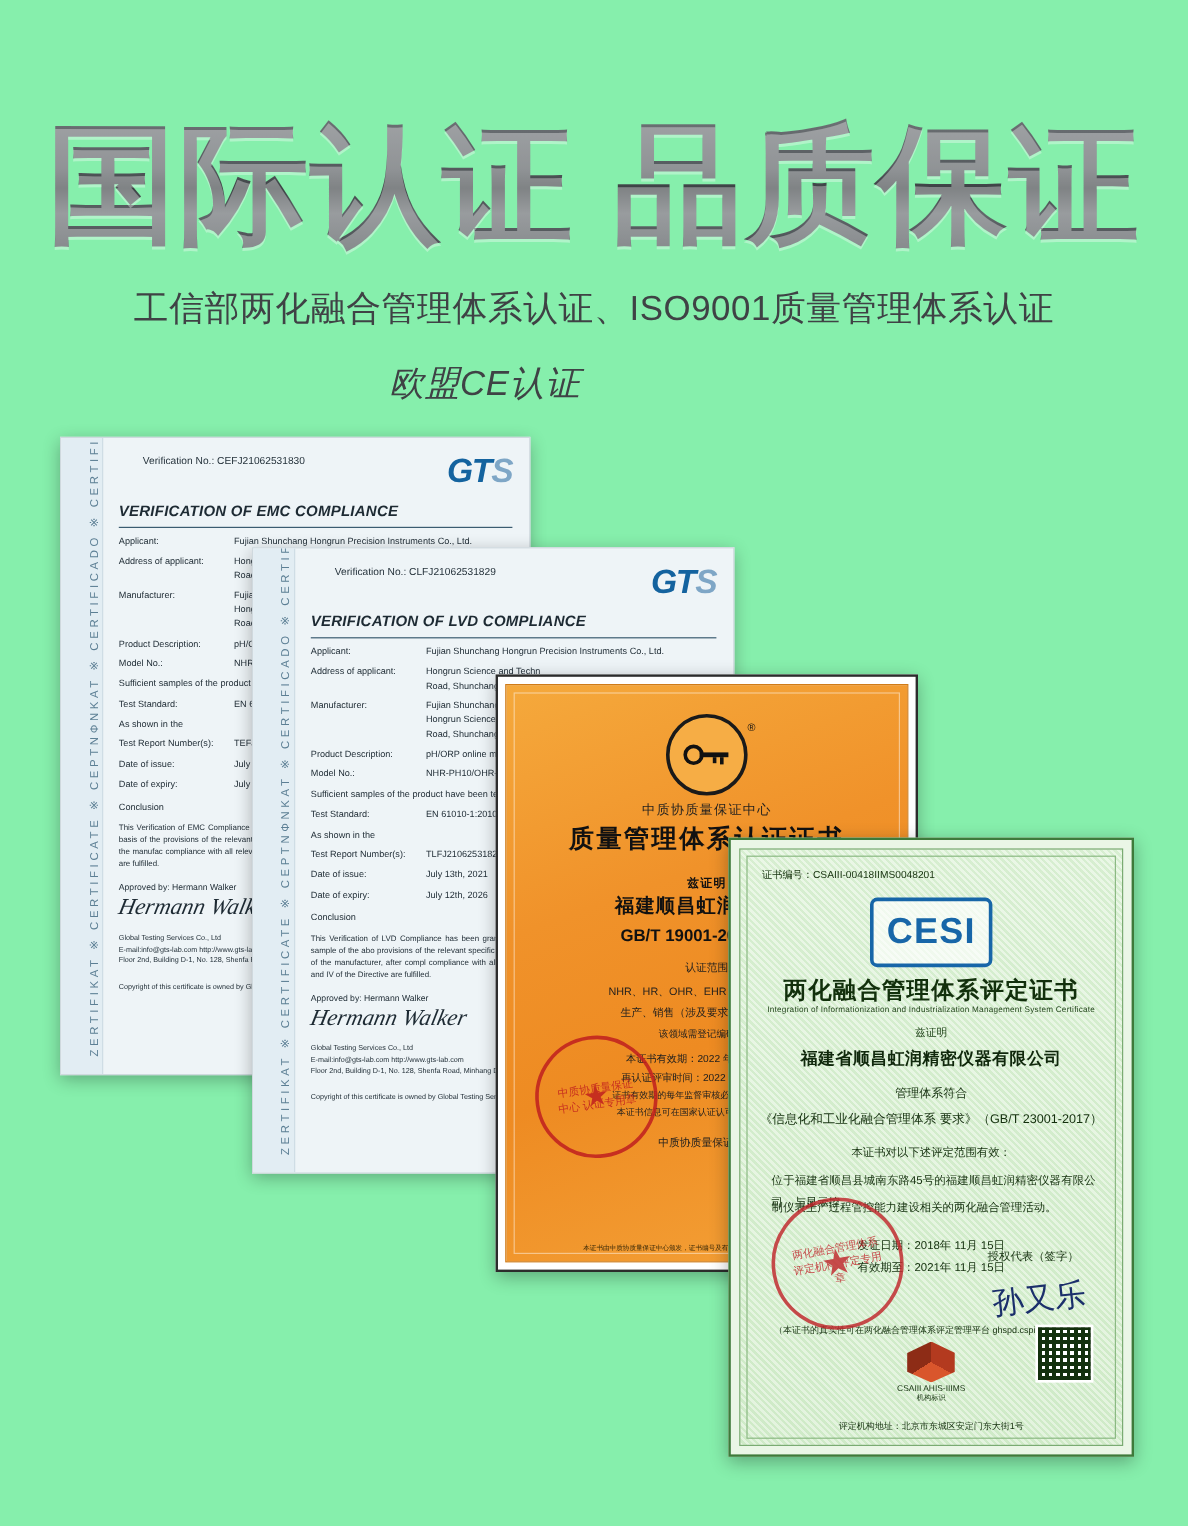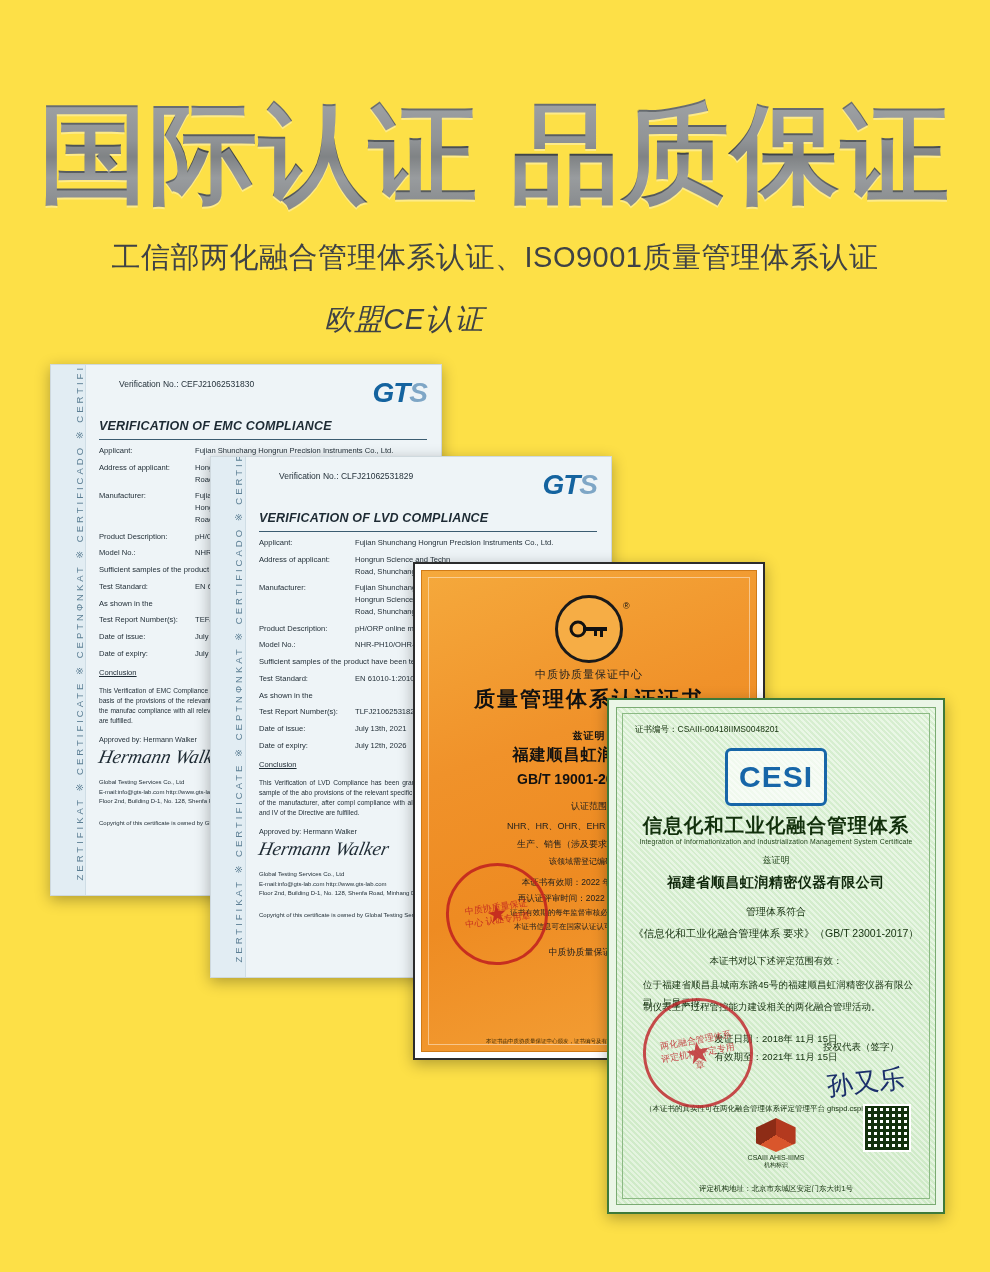--- a/index.html
+++ b/index.html
@@ -5,21 +5,21 @@
   html,body{margin:0;padding:0;}
   body{
     width:990px;height:1272px;
     background:#f0f0f0;
     font-family:"Liberation Sans","DejaVu Sans",sans-serif;
     overflow:hidden;
     position:relative;
   }
   .page{
     position:absolute;inset:0;
-    background:#fde047;
+    background:#86efac;
   }
   
   .headline{
     position:absolute;top:96px;left:0;width:990px;
     text-align:center;
     font-size:108px;
     font-weight:bold;
     letter-spacing:2px;
     line-height:1.08;
     color:#3f4245;
@@ -86,21 +86,21 @@
     margin-top:30px;
     font-size:12.5px;font-weight:bold;font-style:italic;
     border-bottom:1px solid #3b5c71;
     padding-bottom:6px;
     letter-spacing:.2px;
   }
   .frow{display:flex;font-size:7.6px;line-height:1.55;margin-top:5px;}
   .frow .lab{width:96px;flex:0 0 96px;}
   .frow .val{flex:1;}
   .sub{font-size:7.6px;line-height:1.55;margin-left:96px;}
-  .uline{text-decoration:underline;}
+  .uline{}
   .para{font-size:6.6px;line-height:1.5;margin-top:8px;text-align:justify;}
   .appr{font-size:7.2px;margin-top:9px;}
   .sig{
     font-family:"Liberation Serif",serif;
     font-style:italic;font-size:19px;
     transform:skewX(-12deg);
     margin-top:2px;
   }
   .foot{font-size:6px;line-height:1.6;margin-top:10px;}
   .copy{font-size:6px;line-height:1.5;margin-top:12px;border-top:0;}
@@ -482,21 +482,21 @@
       </div>
       <div class="iaf">IAF</div>
       <div class="qac-bottomtext">本证书由中质协质量保证中心颁发，证书编号及有效状态可登录www.cqc.com.cn查询</div>
     </div>
   </div>
 
   <div class="cert" id="cert4">
     <div class="inner">
       <div class="csa-no">证书编号：CSAIII-00418IIMS0048201</div>
       <div class="cesi-logo">CESI</div>
-      <div class="csa-title">信息化和工业化融合管理体系</div>
+      <div class="csa-title">两化融合管理体系评定证书</div>
       <div class="csa-sub">Integration of Informationization and Industrialization Management System Certificate</div>
       <div class="csa-label">兹证明</div>
       <div class="csa-comp">福建省顺昌虹润精密仪器有限公司</div>
       <div class="csa-l" style="top:194px;">管理体系符合</div>
       <div class="csa-l" style="top:216px;font-size:10.5px;">《信息化和工业化融合管理体系 要求》（GB/T 23001-2017）</div>
       <div class="csa-l" style="top:244px;font-size:9.5px;">本证书对以下述评定范围有效：</div>
       <div class="csa-p" style="top:268px;">位于福建省顺昌县城南东路45号的福建顺昌虹润精密仪器有限公司，与显示控</div>
       <div class="csa-p" style="top:290px;">制仪表生产过程管控能力建设相关的两化融合管理活动。</div>
       <div class="csa-l" style="top:322px;font-size:9.5px;">发证日期：2018年 11月 15日</div>
       <div class="csa-l" style="top:340px;font-size:9.5px;">有效期至：2021年 11月 15日</div>

